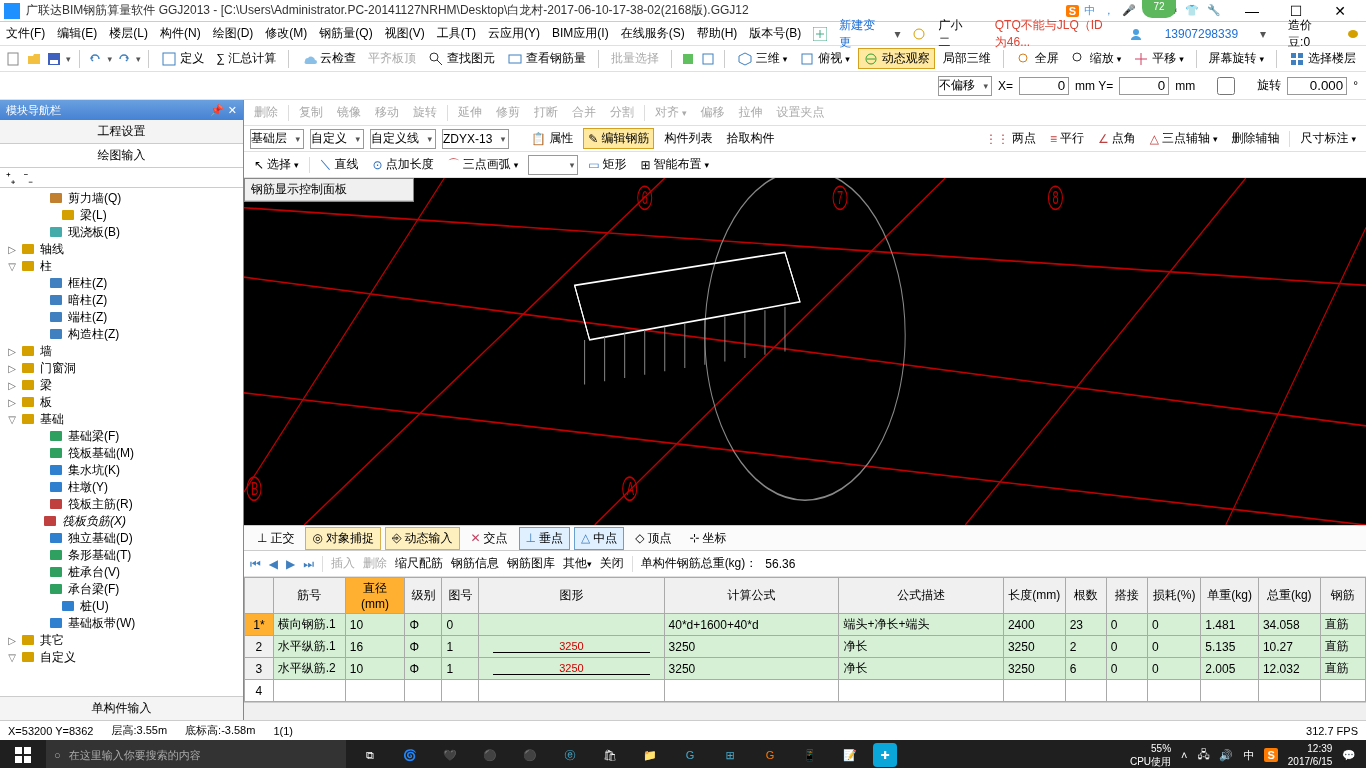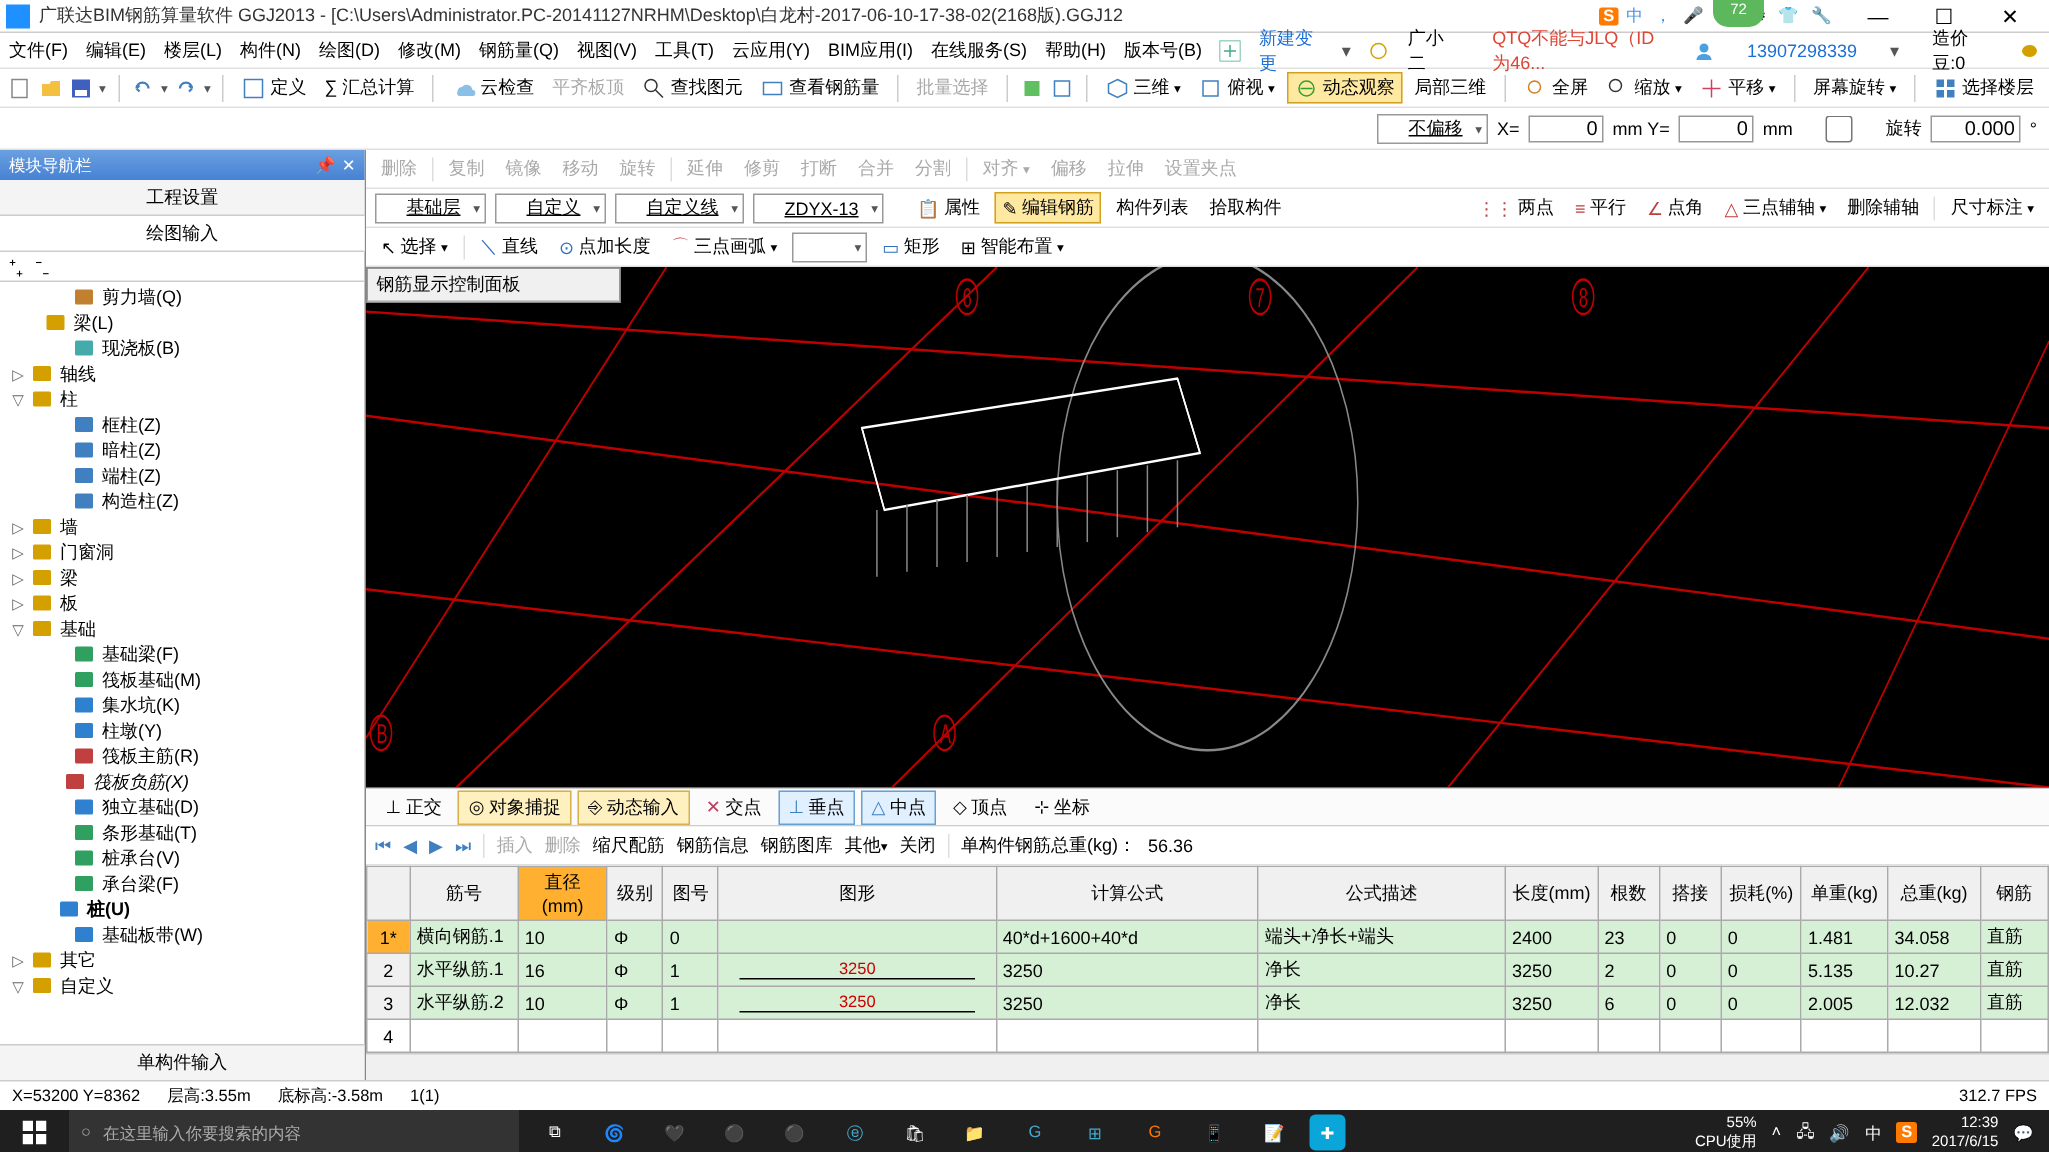--- a/index.html
+++ b/index.html
@@ -66,21 +66,21 @@
 .statusbar .right { margin-left: auto; }
 .taskbar { height: 30px; background: #1f1f1f; display: flex; align-items: center; color: #fff; font-size: 11px; }
 .taskbar .start { width: 46px; height: 30px; display: flex; align-items: center; justify-content: center; }
 .taskbar .search { flex: 0 0 300px; height: 30px; background: #333; display: flex; align-items: center; padding: 0 8px; color: #aaa; gap: 8px; }
 .taskbar .tb-icons { display: flex; gap: 0; margin-left: 4px; }
 .taskbar .tb-icons div { width: 40px; height: 30px; display: flex; align-items: center; justify-content: center; }
 .taskbar .tray { margin-left: auto; display: flex; align-items: center; gap: 10px; padding: 0 10px; }
 .taskbar .clock { text-align: right; line-height: 13px; font-size: 10px; }
 .sov { background: #ff7a00; padding: 1px 3px; border-radius: 2px; font-weight: bold; }
 svg { display: block; }
-.combo { border: 1px solid #999; height: 20px; padding: 0 16px 0 20px; background: #fff; display: inline-flex; align-items: center; position: relative; text-decoration: underline; }
+.combo { border: 1px solid #999; height: 20px; padding: 0 16px 0 0; background: #fff; display: inline-flex; align-items: center; position: relative; }
 .combo::after { content: "▾"; position: absolute; right: 3px; font-size: 9px; color: #555; }
 </style>
 </head>
 <body>
 
 <div class="titlebar">
   <div class="app-icon"></div>
   <div class="title">广联达BIM钢筋算量软件 GGJ2013 - [C:\Users\Administrator.PC-20141127NRHM\Desktop\白龙村-2017-06-10-17-38-02(2168版).GGJ12</div>
   <div class="badge72">72</div>
   <div class="ime-bar">
@@ -349,21 +349,21 @@
     <div class="tree" id="tree">
         <div class="tree-item" style="padding-left: 34px;">
           <span class="expander"></span>
           <span class="ticon2">
             <svg width="14" height="12">
               <rect x="1" y="1" width="12" height="10" fill="#c08030" rx="1"></rect>
             </svg>
           </span>
           <span>剪力墙(Q)</span>
         </div>
-        <div class="tree-item" style="padding-left: 15px;">
+        <div class="tree-item" style="padding-left: 46px;">
           <span class="expander"></span>
           <span class="ticon2">
             <svg width="14" height="12">
               <rect x="1" y="1" width="12" height="10" fill="#d4a000" rx="1"></rect>
             </svg>
           </span>
           <span>梁(L)</span>
         </div>
         <div class="tree-item" style="padding-left: 34px;">
           <span class="expander"></span>
@@ -556,21 +556,21 @@
         </div>
         <div class="tree-item" style="padding-left: 34px;">
           <span class="expander"></span>
           <span class="ticon2">
             <svg width="14" height="12">
               <rect x="1" y="1" width="12" height="10" fill="#30a060" rx="1"></rect>
             </svg>
           </span>
           <span>承台梁(F)</span>
         </div>
-        <div class="tree-item" style="padding-left: 24px; font-weight: bold;">
+        <div class="tree-item" style="padding-left: 46px;">
           <span class="expander"></span>
           <span class="ticon2">
             <svg width="14" height="12">
               <rect x="1" y="1" width="12" height="10" fill="#3080d0" rx="1"></rect>
             </svg>
           </span>
           <span>桩(U)</span>
         </div>
         <div class="tree-item" style="padding-left: 34px;">
           <span class="expander"></span>

